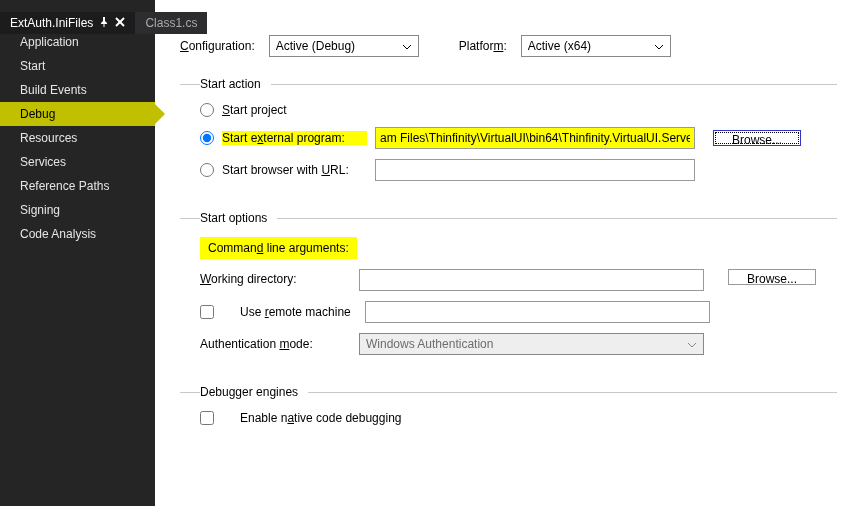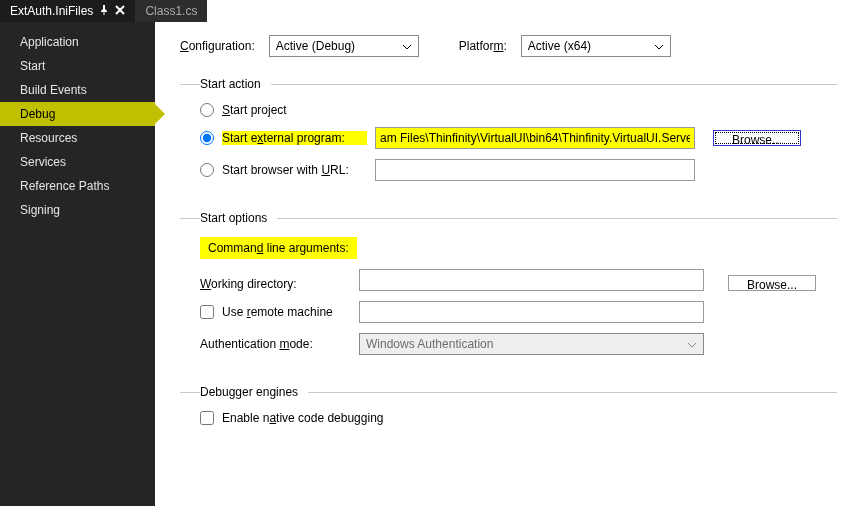--- a/index.html
+++ b/index.html
@@ -1,18 +1,18 @@
 <!DOCTYPE html>
 <html><head>
 <meta charset="utf-8">
 <style>
 * { box-sizing: border-box; margin: 0; padding: 0; font-family: "Segoe UI", Tahoma, sans-serif; font-size: 12px; }
 body { background: #fff; display: flex; width: 857px; height: 506px; overflow: hidden; }
 
-.tabs { position: absolute; top: 0; left: 0; display: flex; background: #2d2d30; height: 22px; z-index: 10; }
+.tabs { position: absolute; top: 12px; left: 0; display: flex; background: #2d2d30; height: 22px; z-index: 10; }
 .tab { display: flex; align-items: center; padding: 0 10px; color: #aaa; height: 22px; gap: 6px; }
 .tab.active { background: #1c1c1c; color: #fff; }
 .pin-icon svg, .close-icon svg { width: 10px; height: 10px; }
 .pin-icon svg { fill: #fff; }
 .close-icon svg { stroke: #fff; stroke-width: 2; }
 
 .sidebar { width: 155px; background: #252526; padding-top: 30px; height: 100%; }
 .sidebar-item { color: #e5e5e5; padding: 5px 0 5px 20px; cursor: pointer; position: relative; }
 .sidebar-item.selected { background: #c0c000; color: #000; }
 .sidebar-item.selected::after { content: ""; position: absolute; right: -10px; top: 2px; border-top: 10px solid transparent; border-bottom: 10px solid transparent; border-left: 10px solid #c0c000; }
@@ -32,28 +32,28 @@
 .radio-row { display: flex; align-items: center; margin-bottom: 10px; gap: 8px; }
 .radio-row input[type="radio"] { width: 14px; height: 14px; }
 .radio-label { min-width: 145px; }
 .hl { background: #ffff00; }
 .text-input { border: 1px solid #999; padding: 2px 4px; height: 22px; width: 320px; font-size: 12px; }
 .text-input.hl { background: #ffff00; }
 .browse-btn { border: 1px solid #333399; padding: 2px 18px; background: #fff; margin-left: 10px; height: 16px; }
 .browse-btn.focused { outline: 1px dotted #000; outline-offset: -3px; border: 1px solid #3333cc; }
 .browse-btn.plain { border: 1px solid #999; }
 
-.option-row { display: flex; align-items: flex-end; margin-bottom: 10px; gap: 14px; }
+.option-row { display: flex; align-items: flex-start; margin-bottom: 10px; gap: 14px; }
 .option-label { min-width: 145px; padding-top: 3px; }
 .option-label.hl { background: #ffff00; padding: 4px 8px; min-width: auto; }
 .cmd-wrap { display: flex; gap: 0; }
 .cmd-input-box { width: 345px; height: 76px; border: 1px solid #999; position: relative; }
 .cmd-highlight { position: absolute; top: 0; left: 0; background: #ffff00; padding: 2px 6px 2px 6px; width: 76px; }
 
-.check-row { display: flex; align-items: flex-start; gap: 8px; margin-bottom: 10px; }
+.check-row { display: flex; align-items: flex-start; gap: 26px; margin-bottom: 10px; }
 .check-row input[type="checkbox"] { width: 14px; height: 14px; }
 .dropdown.disabled { background: #eee; color: #6d6d6d; }
 
 .au { text-decoration: underline; }
 </style>
 </head>
 <body>
 
 <div class="tabs">
   <div class="tab active">
@@ -73,20 +73,21 @@
 
 <div class="sidebar">
   <div class="sidebar-item">Application</div>
   <div class="sidebar-item">Start</div>
   <div class="sidebar-item">Build Events</div>
   <div class="sidebar-item selected">Debug</div>
   <div class="sidebar-item">Resources</div>
   <div class="sidebar-item">Services</div>
   <div class="sidebar-item">Reference Paths</div>
   <div class="sidebar-item">Signing</div>
+  <div class="sidebar-item">Code Analysis</div>
 </div>
 
 <div class="content">
 
   <div class="config-row">
     <span class="config-label"><span class="au">C</span>onfiguration:</span>
     <div class="dropdown">
       <span>Active (Debug)</span>
       <span class="chevron"><svg viewBox="0 0 10 6">
             <path d="M1 1 L5 5 L9 1" fill="none" stroke="#000"></path>

